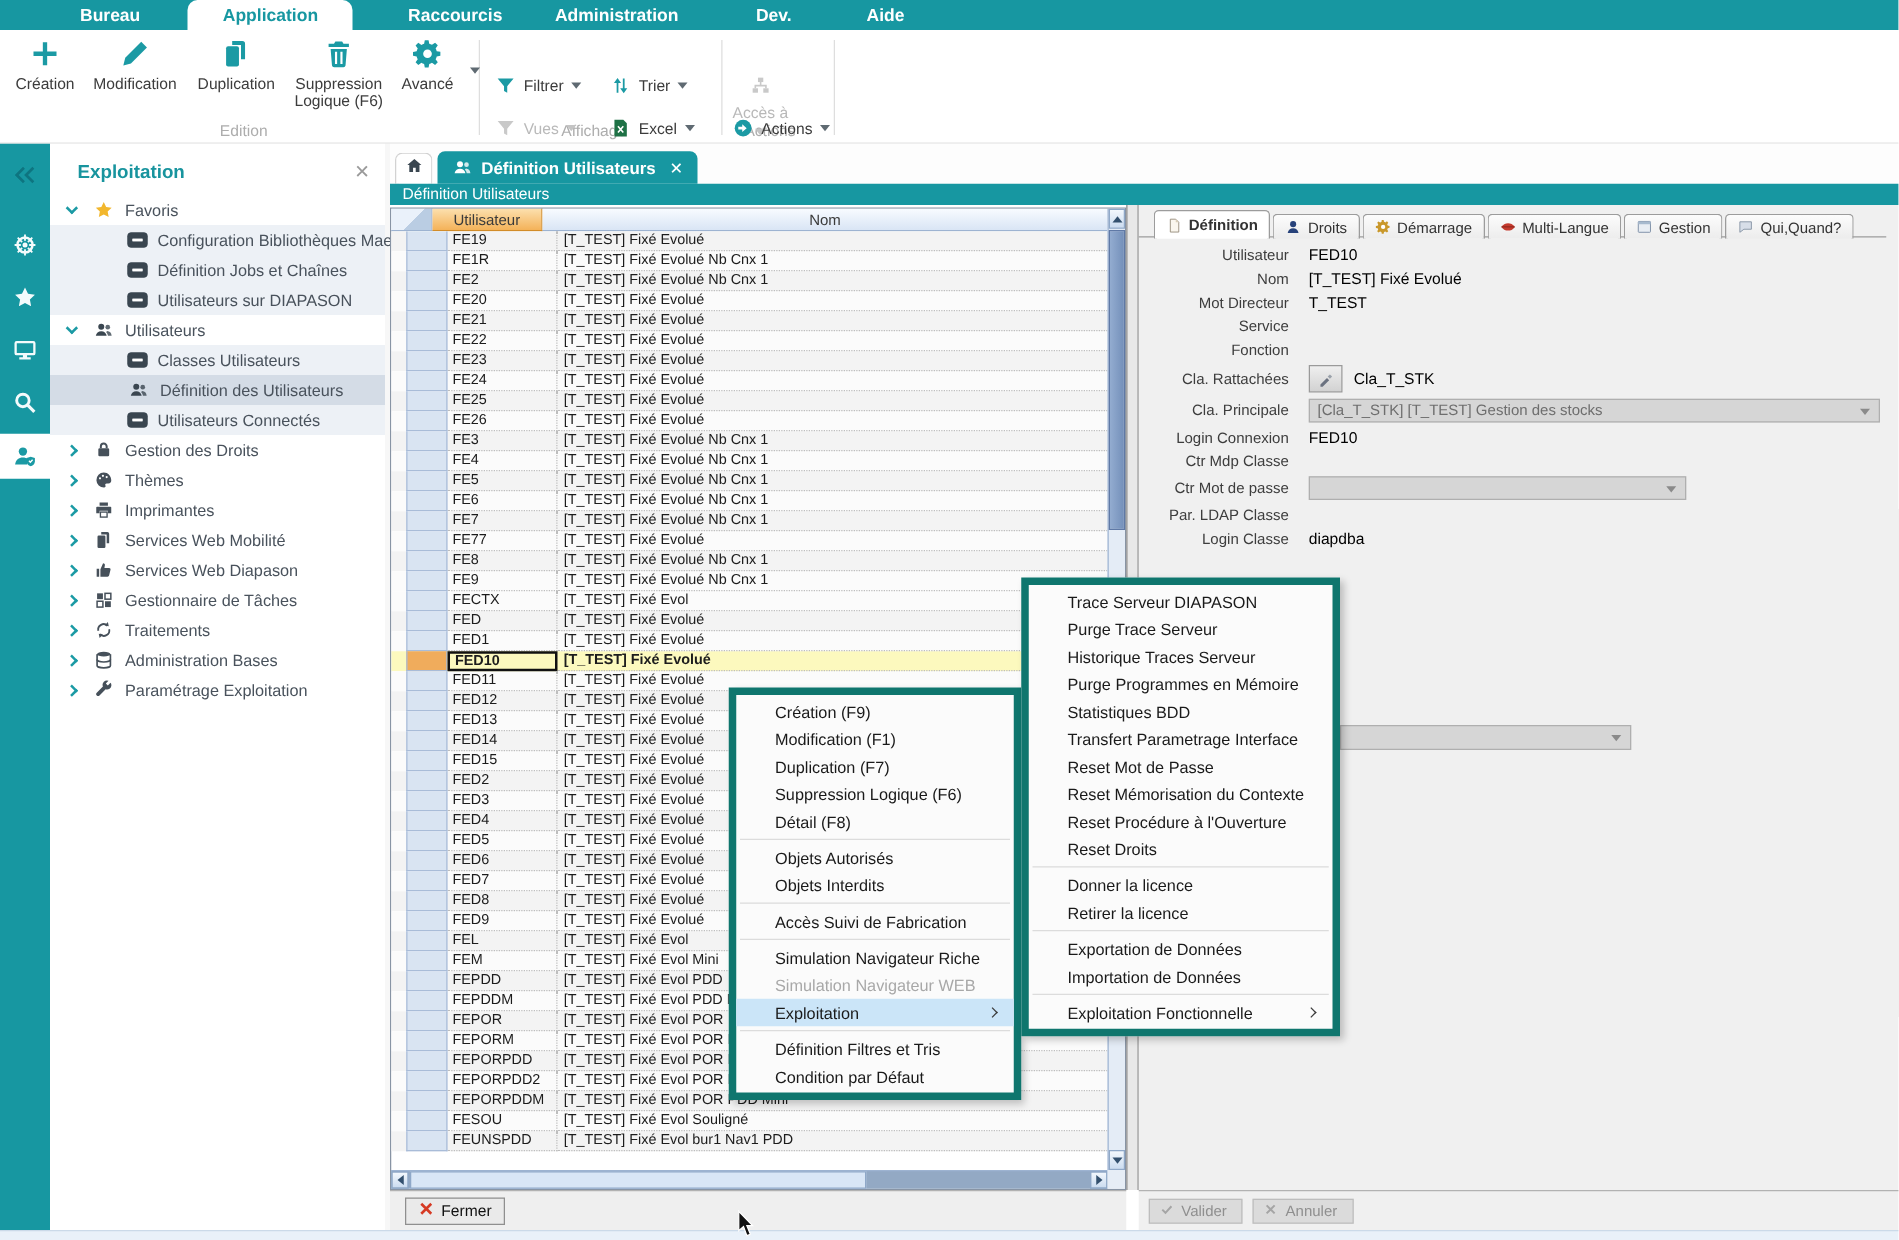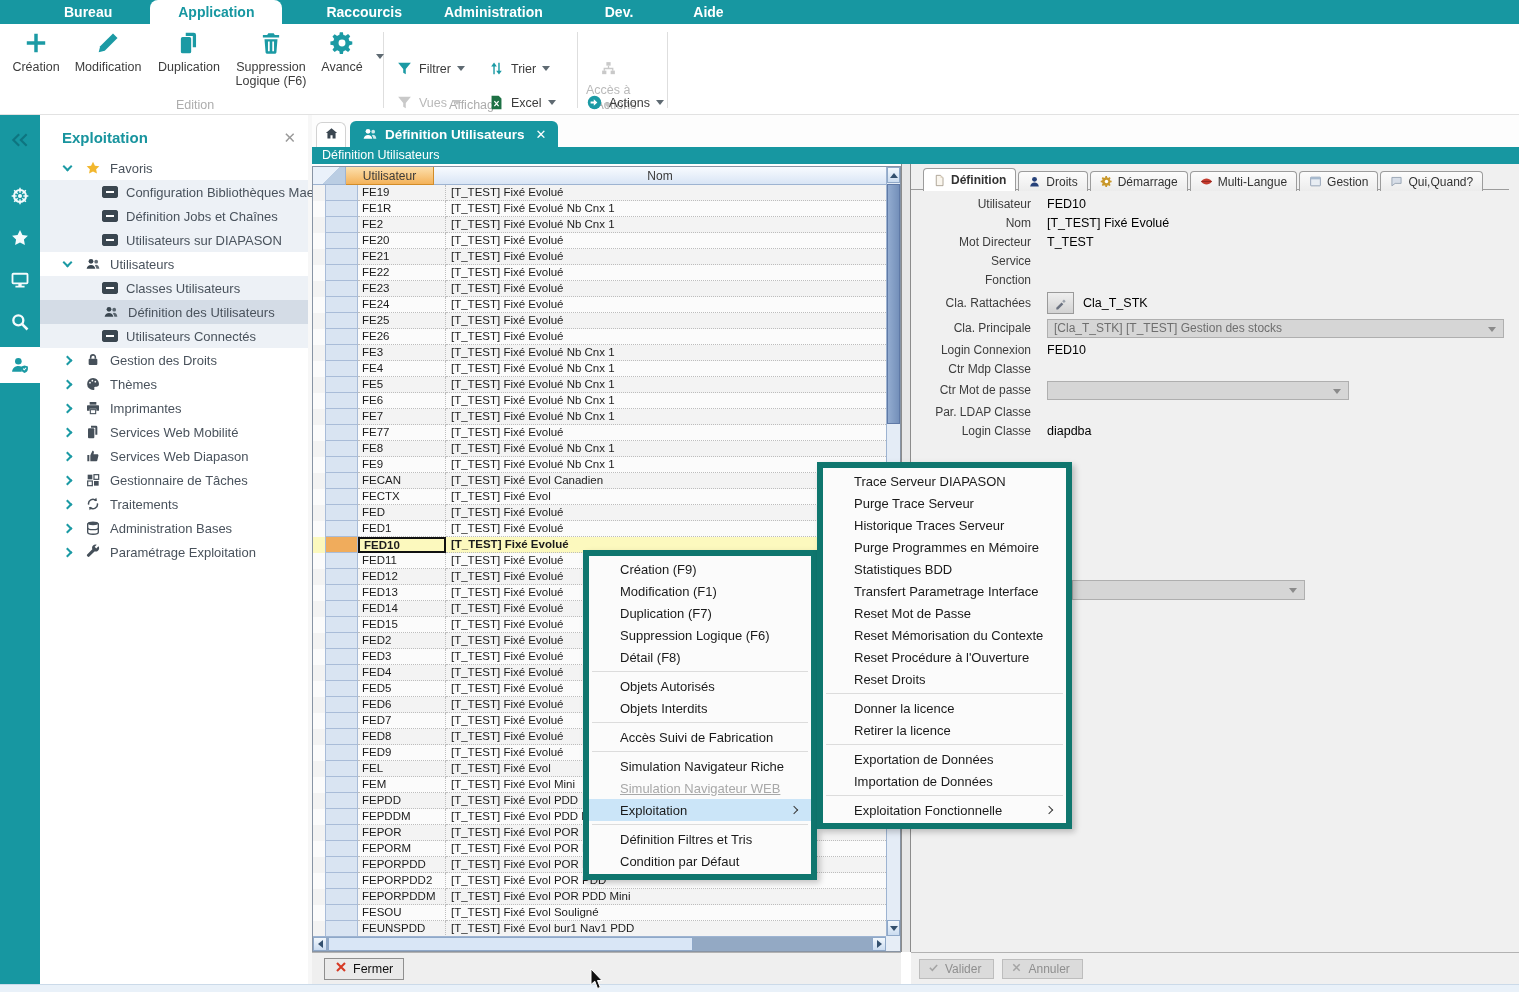--- a/index.html
+++ b/index.html
@@ -35,21 +35,21 @@
   .railbtn.active{background:#fff;color:#1B9AA4;height:36px;}
   .railbtn+.railbtn{margin-top:8px;}
 
   
   #gapcol{position:absolute;left:308px;top:115px;width:4px;bottom:8px;background:#F7F7F7;}
   #sidebar{position:absolute;left:40px;top:115px;width:268px;bottom:8px;background:#fff;}
   #sbhead{display:flex;align-items:center;padding:14px 12px 6px 22px;}
   #sbtitle{flex:1;color:#18949E;font-weight:bold;font-size:15px;}
   #sbclose{color:#9A9A9A;font-size:15px;line-height:15px;}
   #tree{margin-top:4px;}
-  .titem{height:24px;display:flex;align-items:center;font-size:13px;color:#49525C;padding-left:24px;white-space:nowrap;}
+  .titem{height:24px;display:flex;align-items:center;font-size:13px;color:#49525C;padding-left:14px;white-space:nowrap;}
   .titem.lvl1{padding-left:62px;background:#EDF1F6;}
   .titem.lvl1.selected{background:#D4DCE6;}
   .chev{width:7px;height:7px;border-right:2px solid #1B9AA4;border-bottom:2px solid #1B9AA4;display:inline-block;margin-right:13px;flex:none;}
   .chev.down{transform:rotate(45deg);margin-top:-3px;}
   .chev.right{transform:rotate(-45deg);}
   .tic{width:18px;height:18px;margin-right:8px;display:flex;align-items:center;justify-content:center;color:#46505A;flex:none;}
   .tic svg{width:16px;height:16px;}
   .tic.star{color:#F2B72E;}
   .tic.people{color:#3A4650;}
   .card{width:16px;height:12px;border-radius:3px;background:#3A4650;position:relative;}
@@ -123,21 +123,21 @@
   #extrasel{position:absolute;left:1072px;top:580px;width:233px;height:20px;z-index:5;}
   #dactions{position:absolute;left:911px;top:952px;right:0;height:32px;background:#F0F0F0;border-top:1px solid #B2B2B2;display:flex;gap:8px;align-items:center;padding-left:8px;}
   .dbtn{height:20px;padding:0 12px 0 8px;background:#DBDBDB;border:1px solid #BDBDBD;color:#8F8F8F;font-size:12px;display:flex;gap:6px;align-items:center;}
   .dbtn svg{width:11px;height:11px;color:#A5A5A5;}
 
   
   .menu{position:absolute;background:#FBFBFB;border:6px solid #0f766e;box-shadow:3px 3px 6px rgba(0,0,0,.22);padding:2px 0;font-size:13px;color:#1A1A1A;}
   #cmenu{left:583px;top:550px;width:234px;z-index:60;}
   #smenu{left:817px;top:462px;width:255px;z-index:65;}
   .mi{height:22px;display:flex;align-items:center;padding:0 14px 0 31px;white-space:nowrap;}
-  .mi.dis2{color:#A8A8A8;text-decoration:underline;}
+  .mi.dis2{color:#A8A8A8;}
   .mi.hl{background:#CBE5F8;}
   .mchev{width:6px;height:6px;border-right:1.7px solid #3A3A3A;border-bottom:1.7px solid #3A3A3A;transform:rotate(-45deg);margin-left:auto;}
   .msep{height:1px;background:#DCDCDC;margin:3px 3px;}
 
   #cursor{position:absolute;left:590px;top:968px;z-index:100;}
 </style>
 </head>
 <body>
 
 <div id="app">
@@ -580,25 +580,20 @@
         </div>
         <div class="grow">
           <div class="gsel"></div>
           <div class="guser">FE8</div>
           <div class="gnom">[T_TEST] Fixé Evolué Nb Cnx 1</div>
         </div>
         <div class="grow odd">
           <div class="gsel"></div>
           <div class="guser">FE9</div>
           <div class="gnom">[T_TEST] Fixé Evolué Nb Cnx 1</div>
-        </div>
-        <div class="grow">
-          <div class="gsel"></div>
-          <div class="guser">FECAN</div>
-          <div class="gnom">[T_TEST] Fixé Evol Canadien</div>
         </div>
         <div class="grow odd">
           <div class="gsel"></div>
           <div class="guser">FECTX</div>
           <div class="gnom">[T_TEST] Fixé Evol</div>
         </div>
         <div class="grow">
           <div class="gsel"></div>
           <div class="guser">FED</div>
           <div class="gnom">[T_TEST] Fixé Evolué</div>

